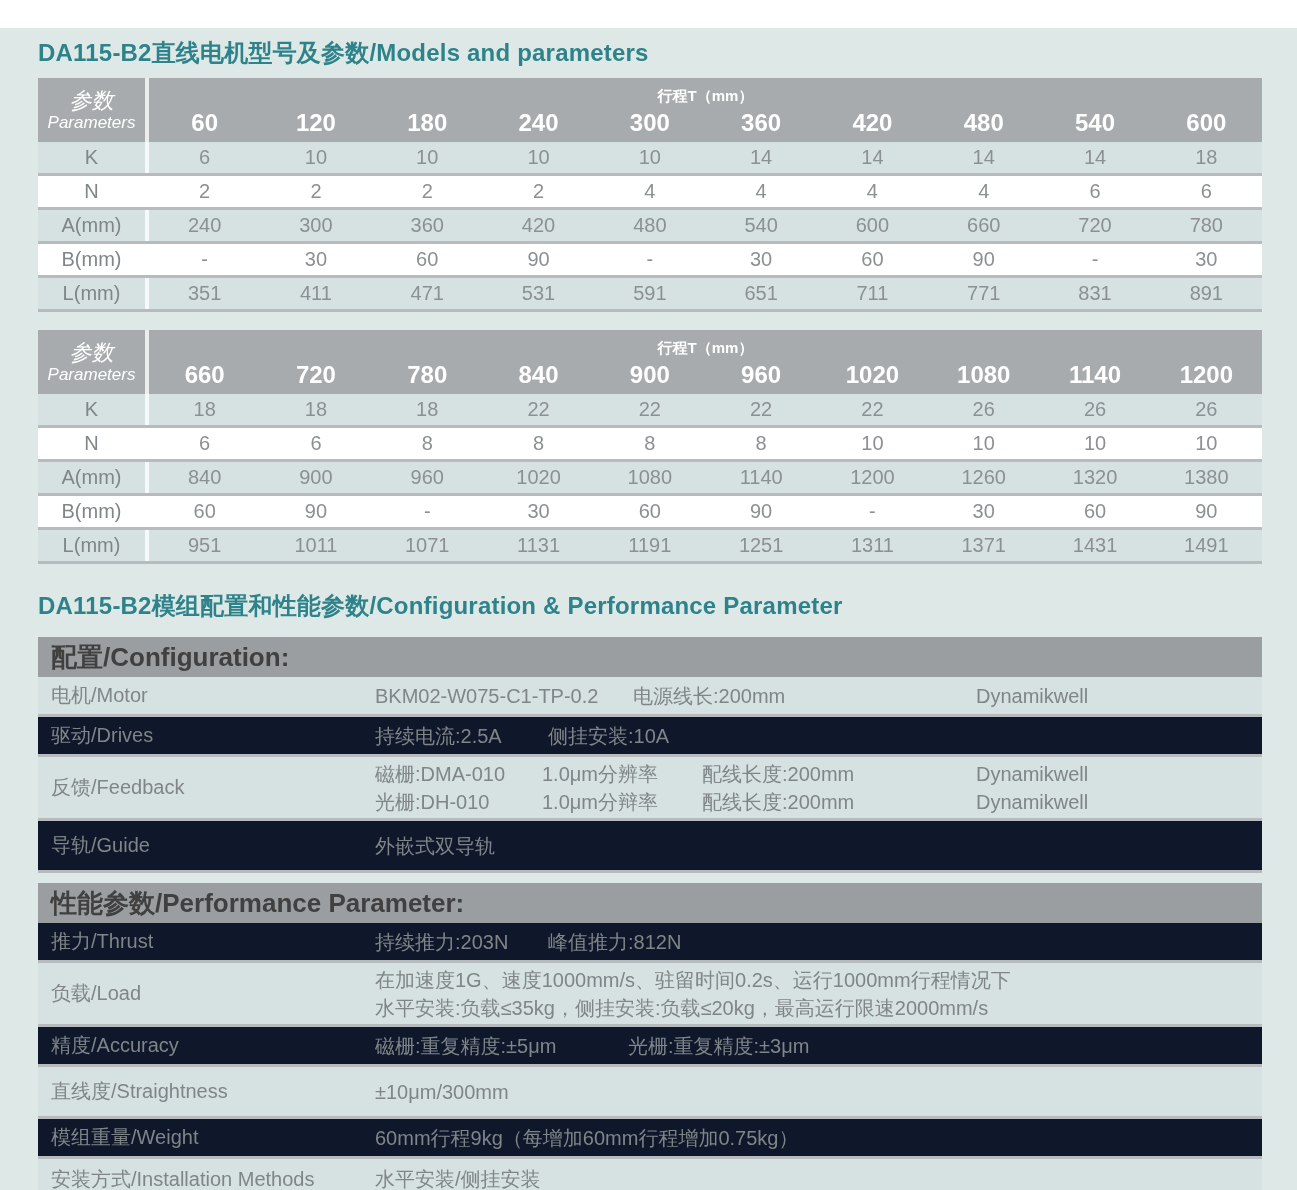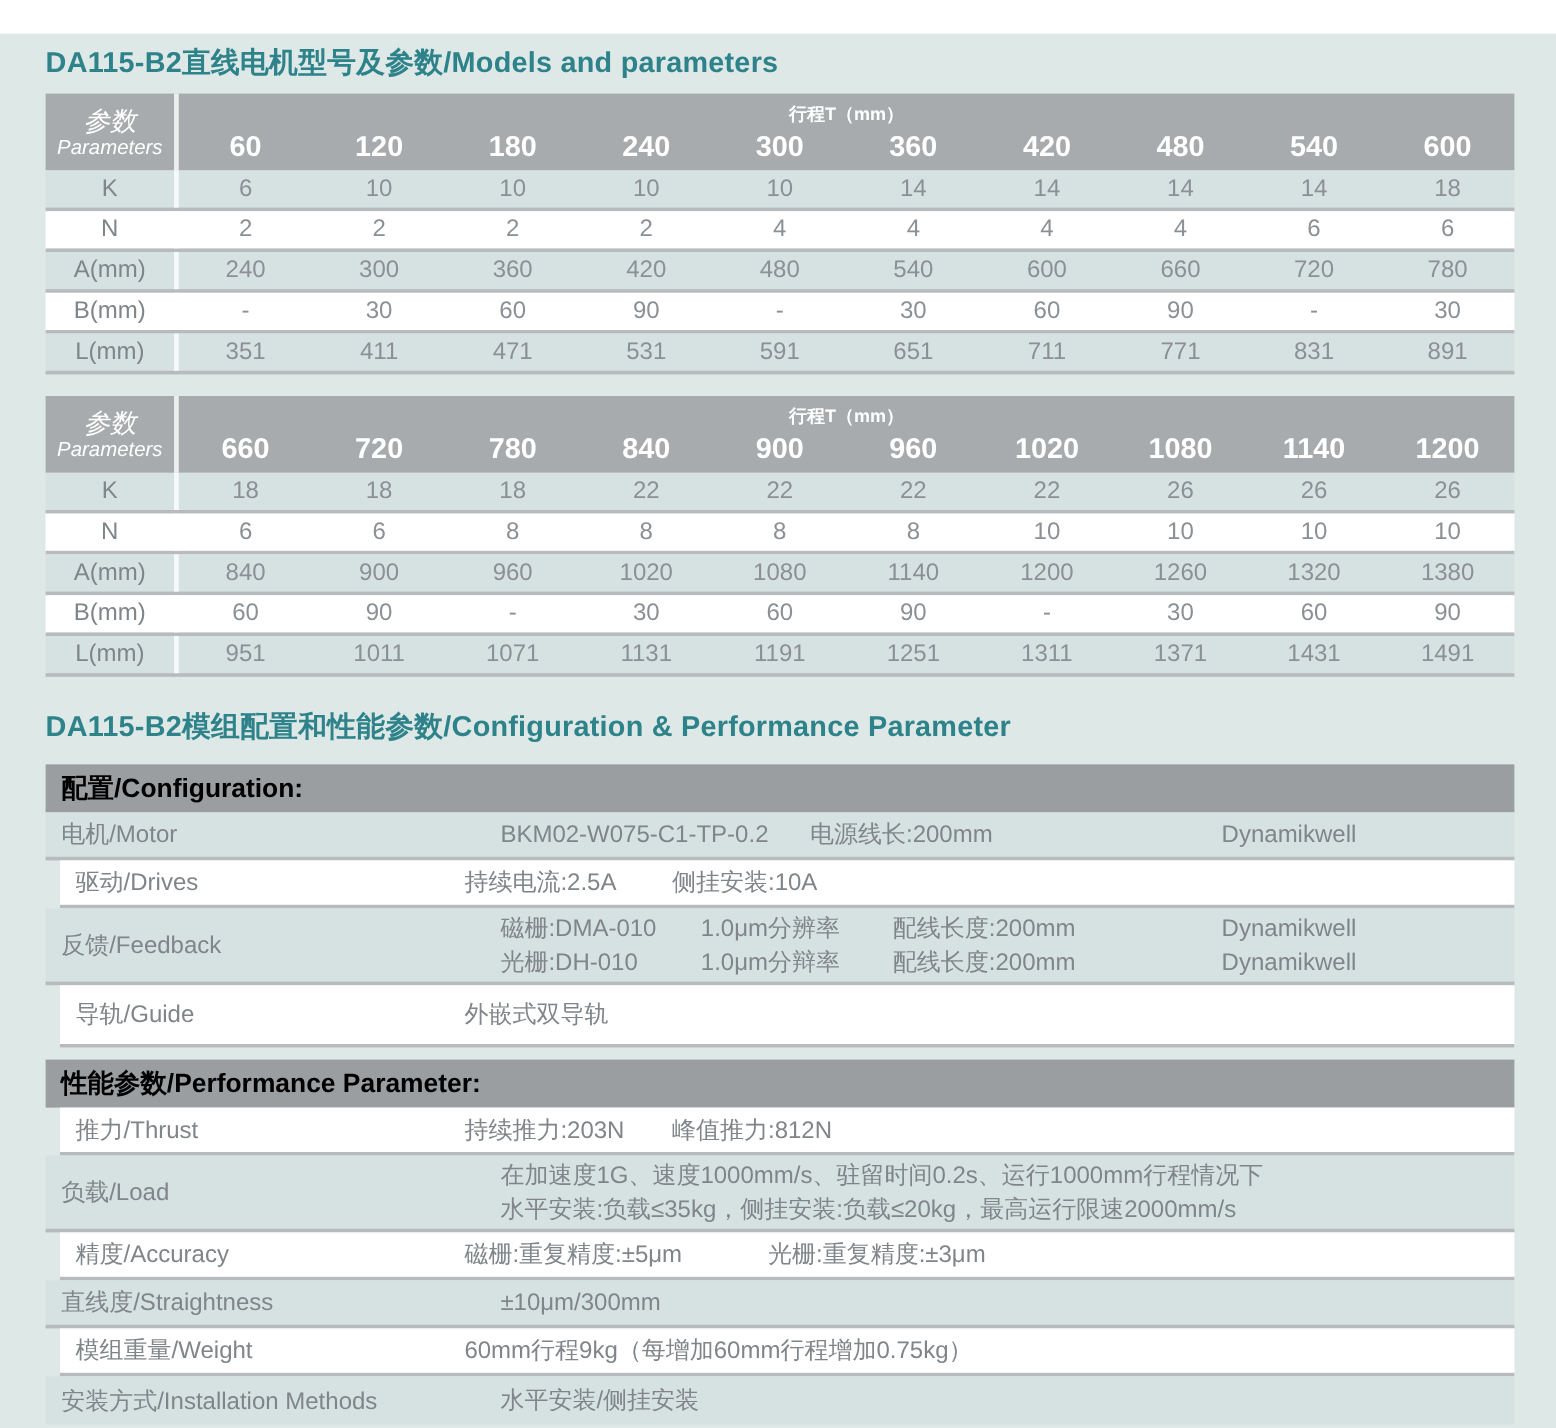--- a/index.html
+++ b/index.html
@@ -41,29 +41,29 @@
     display:flex;align-items:center;justify-content:center;
     color:#7f8588;font-size:20px;
   }
   .srow .cells{flex:1;display:flex;align-items:center;}
   .srow .cell{flex:1;text-align:center;color:#8b9094;font-size:20px;}
 
   
   .band{
     height:40px;background:#9a9ea1;box-sizing:border-box;
     display:flex;align-items:center;padding-left:13px;
-    color:#000000;font-size:22px;font-weight:bold;
+    color:#404040;font-size:26px;font-weight:bold;
   }
   .band.perf{margin-top:10px;}
   .crow{
     display:flex;box-sizing:border-box;border-bottom:3px solid #b7bbbe;
     color:#7f8588;font-size:20px;
   }
-  .crow.tint{background:#d6e2e1;gap:42px;}
-  .crow.white{background:#ffffff;margin-left:12px;}
+  .crow.tint{background:#d6e2e1;}
+  .crow.white{background:#0f172a;}
   .crow.last{border-bottom:none;}
   .crow .cl{
     width:337px;box-sizing:border-box;padding-left:13px;
     display:flex;align-items:center;
   }
   .crow .cv{flex:1;display:flex;flex-direction:column;justify-content:center;}
   .cline{position:relative;height:28px;line-height:28px;}
   .cseg{position:absolute;top:0;white-space:nowrap;color:#7f8588;}
 </style>
 </head>
@@ -346,21 +346,21 @@
         </div>
         <div class="crow white" style="height: 40px;">
           <div class="cl">精度/Accuracy</div>
           <div class="cv">
             <div class="cline">
               <span class="cseg" style="left: 0px;">磁栅:重复精度:±5μm</span>
               <span class="cseg" style="left: 253px;">光栅:重复精度:±3μm</span>
             </div>
           </div>
         </div>
-        <div class="crow tint" style="height: 40px;">
+        <div class="crow tint" style="height: 52px;">
           <div class="cl">直线度/Straightness</div>
           <div class="cv">
             <div class="cline">
               <span class="cseg" style="left: 0px;">±10μm/300mm</span>
             </div>
           </div>
         </div>
         <div class="crow white" style="height: 40px;">
           <div class="cl">模组重量/Weight</div>
           <div class="cv">

